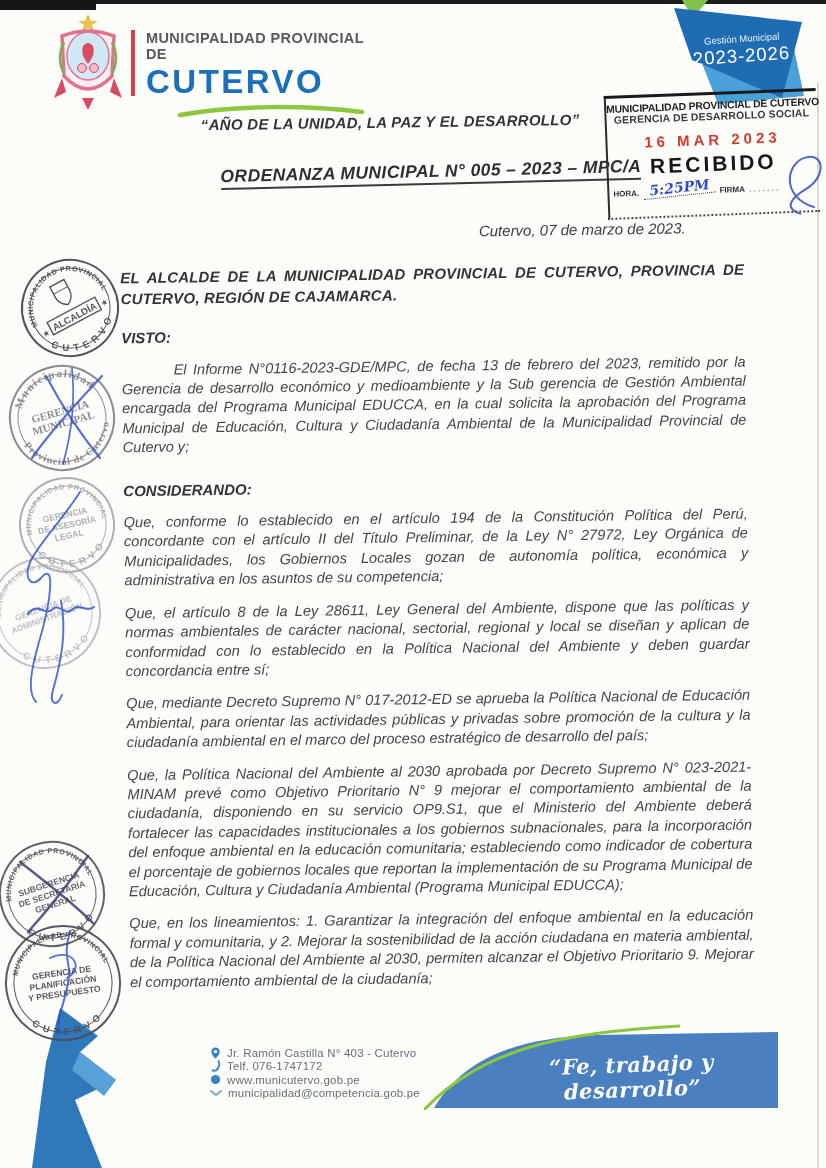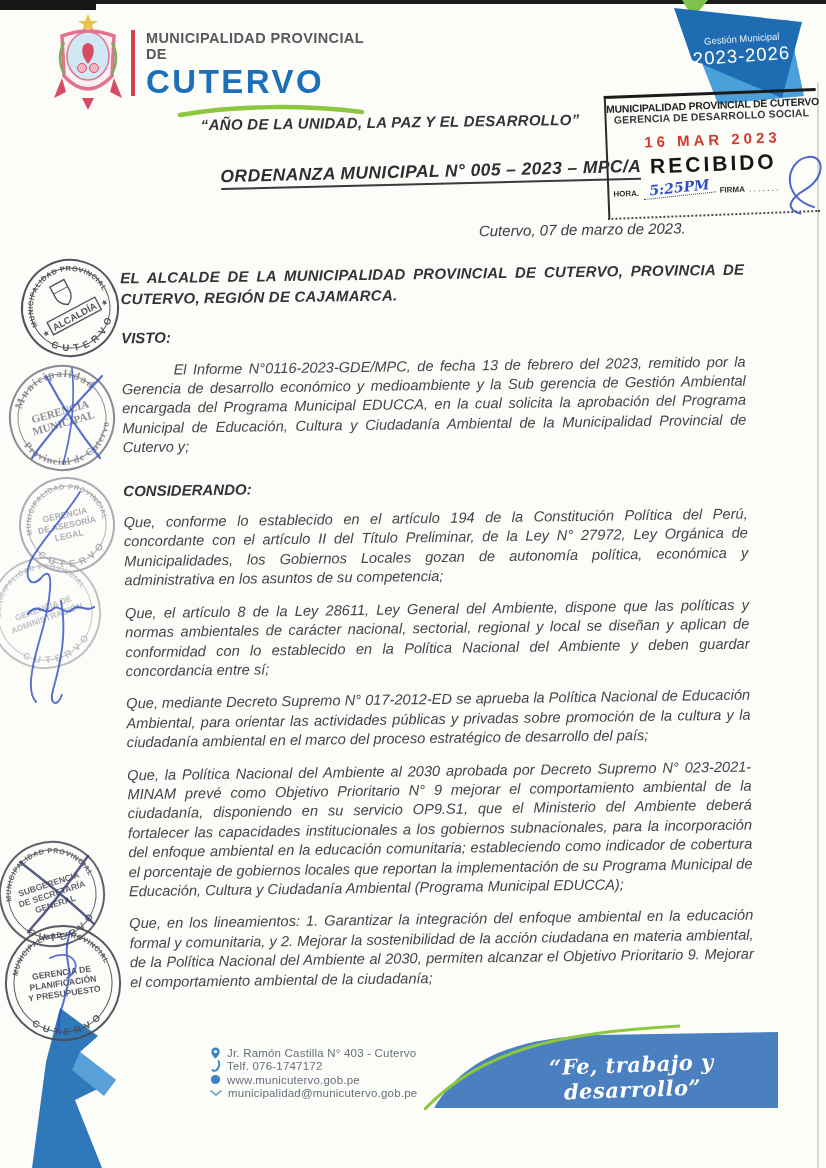--- a/index.html
+++ b/index.html
@@ -271,21 +271,21 @@
     <div class="contact-row">
       <svg width="11" height="11" viewBox="0 0 11 11">
           <circle cx="5.5" cy="5.5" r="4.6" fill="#3b82c4"></circle>
         </svg>
       <span>www.municutervo.gob.pe</span>
     </div>
     <div class="contact-row">
       <svg width="12" height="9" viewBox="0 0 12 9">
           <path d="M 1 2 L 6 6 L 11 2" fill="none" stroke="#7da7c9" stroke-width="1.8" stroke-linecap="round"></path>
         </svg>
-      <span>municipalidad@municutervo.gob.pe</span>
+      <span>municipalidad@competencia.gob.pe</span>
     </div>
   </div>
 
   <svg class="footer-wave" width="366" height="86" viewBox="0 0 366 86">
     <path d="M 10 84 C 40 34 92 14 172 11 L 354 8 L 354 84 Z" fill="#4a7fc0"></path>
     <path d="M 0 86 C 58 24 140 8 256 2" fill="none" stroke="#8dc63f" stroke-width="3"></path>
   </svg>
   <div class="slogan">“Fe, trabajo y desarrollo”</div>
 
 </div>

